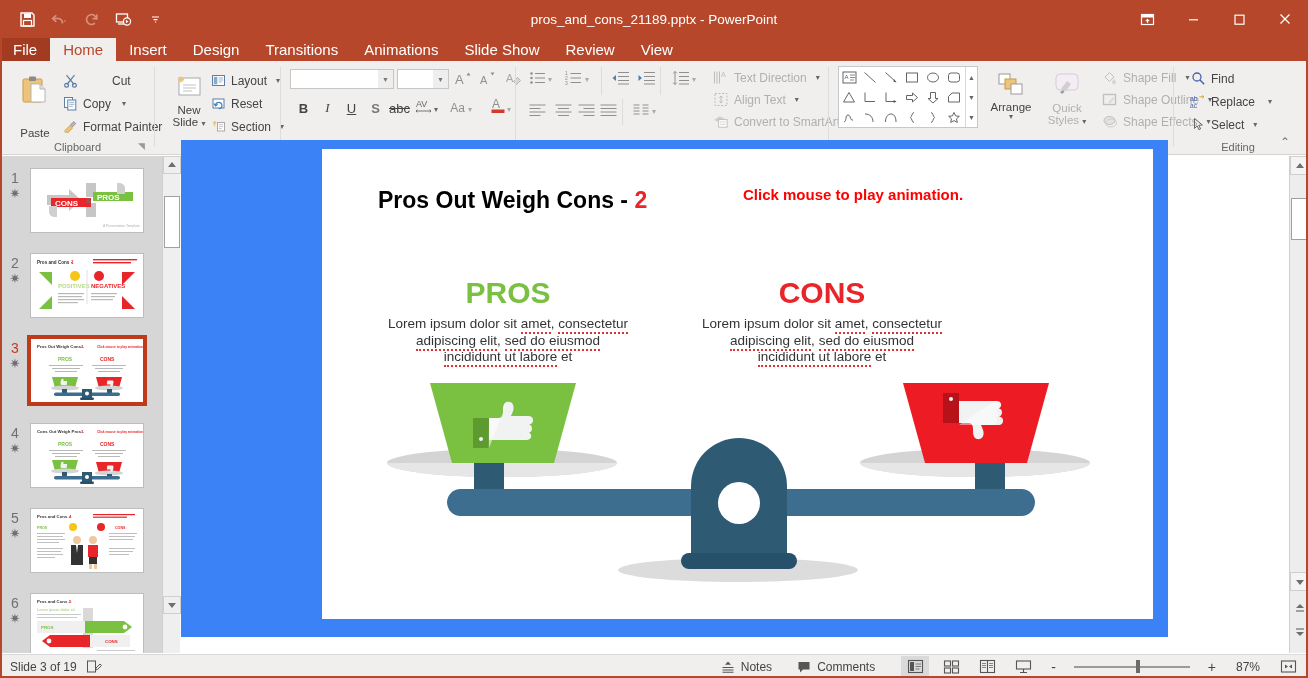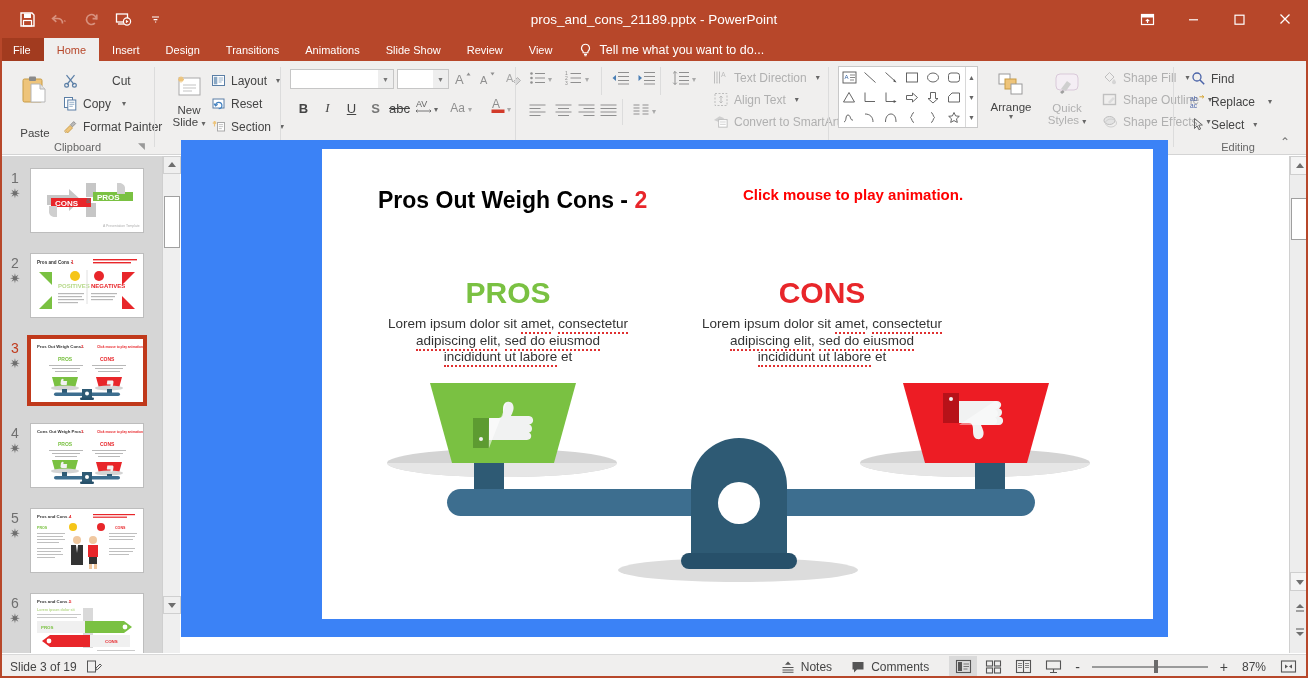--- a/index.html
+++ b/index.html
@@ -31,21 +31,21 @@
   .win-ctrl { position:absolute; right:0; top:0; height:38px; display:flex; align-items:center; }
   .win-btn { width:46px; height:38px; display:flex; align-items:center; justify-content:center; }
   .win-btn svg { display:block; }
 
   
   .tabstrip {
     position:absolute; left:0; top:38px; width:1308px; height:23px;
     background:#b7472a; display:flex; align-items:stretch;
   }
   .tab {
-    padding:0 13px; display:flex; align-items:center; font-size:11px; color:#fff;
+    padding:0 13px; display:flex; align-items:center; font-size:15px; color:#fff;
     height:23px;
   }
   .tab.active { background:#f0efee; color:#b7472a; }
   .tab.file { background:#a23b1f; }
   .tellme { display:flex; align-items:center; gap:6px; padding:0 12px; font-size:12.5px; color:#fff; }
   .tabstrip-right { position:absolute; right:0; top:0; height:23px; display:flex; align-items:center; }
   .user-name { font-size:12.5px; color:#fff; padding-right:12px; }
   .share-btn {
     display:flex; align-items:center; gap:5px; font-size:12.5px; color:#fff;
     background:#a53d21; height:23px; padding:0 14px 0 10px;
@@ -146,21 +146,21 @@
   .vs-btn { width:19px; height:19px; display:flex; align-items:center; justify-content:center; background:#f4f4f4; border:1px solid #cfcfcf; }
   .vs-thumb { position:absolute; left:1px; top:42px; width:17px; height:42px; background:#fff; border:1px solid #9f9f9f; }
 
   
   .statusbar {
     position:absolute; left:0; top:654px; width:1308px; height:24px;
     background:#f0efee; border-top:1px solid #d9d9d9;
     display:flex; align-items:center;
   }
   .sb-left { display:flex; align-items:center; gap:9px; padding-left:10px; font-size:12px; color:#444; }
-  .sb-right { position:absolute; right:6px; display:flex; align-items:center; gap:2px; }
+  .sb-right { position:absolute; right:6px; display:flex; align-items:center; gap:8px; }
   .sb-item { display:flex; align-items:center; gap:5px; font-size:12px; color:#444; padding:0 8px; height:22px; }
   .view-btn { width:28px; height:22px; display:flex; align-items:center; justify-content:center; }
   .view-btn.active { background:#dadada; }
   .zoom-slider { width:124px; height:22px; display:flex; align-items:center; position:relative; }
   .zs-track { position:absolute; left:4px; right:4px; height:2px; background:#9a9a9a; }
   .zs-handle { position:absolute; left:66px; width:4px; height:13px; background:#6b6b6b; }
   .zoom-pct { font-size:12px; color:#444; width:36px; text-align:center; }
   .app-border-l { position:absolute; left:0; top:38px; width:2px; height:640px; background:#b7472a; }
   .app-border-r { position:absolute; right:0; top:38px; width:2px; height:640px; background:#b7472a; }
   .app-border-b { position:absolute; left:0; bottom:0; width:1308px; height:2px; background:#b7472a; }
@@ -239,29 +239,20 @@
   <div class="tabstrip">
     <div class="tab file">File</div>
     <div class="tab active">Home</div>
     <div class="tab">Insert</div>
     <div class="tab">Design</div>
     <div class="tab">Transitions</div>
     <div class="tab">Animations</div>
     <div class="tab">Slide Show</div>
     <div class="tab">Review</div>
     <div class="tab">View</div>
-    <div class="tellme">
-      <span class="ico">
-        <svg width="13" height="14" viewBox="0 0 13 14">
-            <path d="M6.5 1.3a4 4 0 0 0-2.4 7.2v1.3h4.8V8.5A4 4 0 0 0 6.5 1.3z" fill="none" stroke="#fff" stroke-width="1.1"></path>
-            <path d="M5 11.4h3M5.4 12.8h2.2" stroke="#fff" stroke-width="1.1"></path>
-          </svg>
-      </span>
-      <span>Tell me what you want to do...</span>
-    </div>
   </div>
 
   <div class="ribbon">
 
     <div class="rgroup" style="left:0; width:155px;">
       <div class="big-btn" style="position:absolute; left:8px; top:8px;gap:19px;">
         <span class="ico" style="width:32px;height:32px;">
           <svg width="31" height="31" viewBox="0 0 31 31">
             <rect x="3" y="5" width="19" height="23" rx="1.5" fill="#eec47a" stroke="#c79b45" stroke-width="1"></rect>
             <rect x="9" y="2.5" width="7" height="4.5" rx="1" fill="#8a8a8a"></rect>

